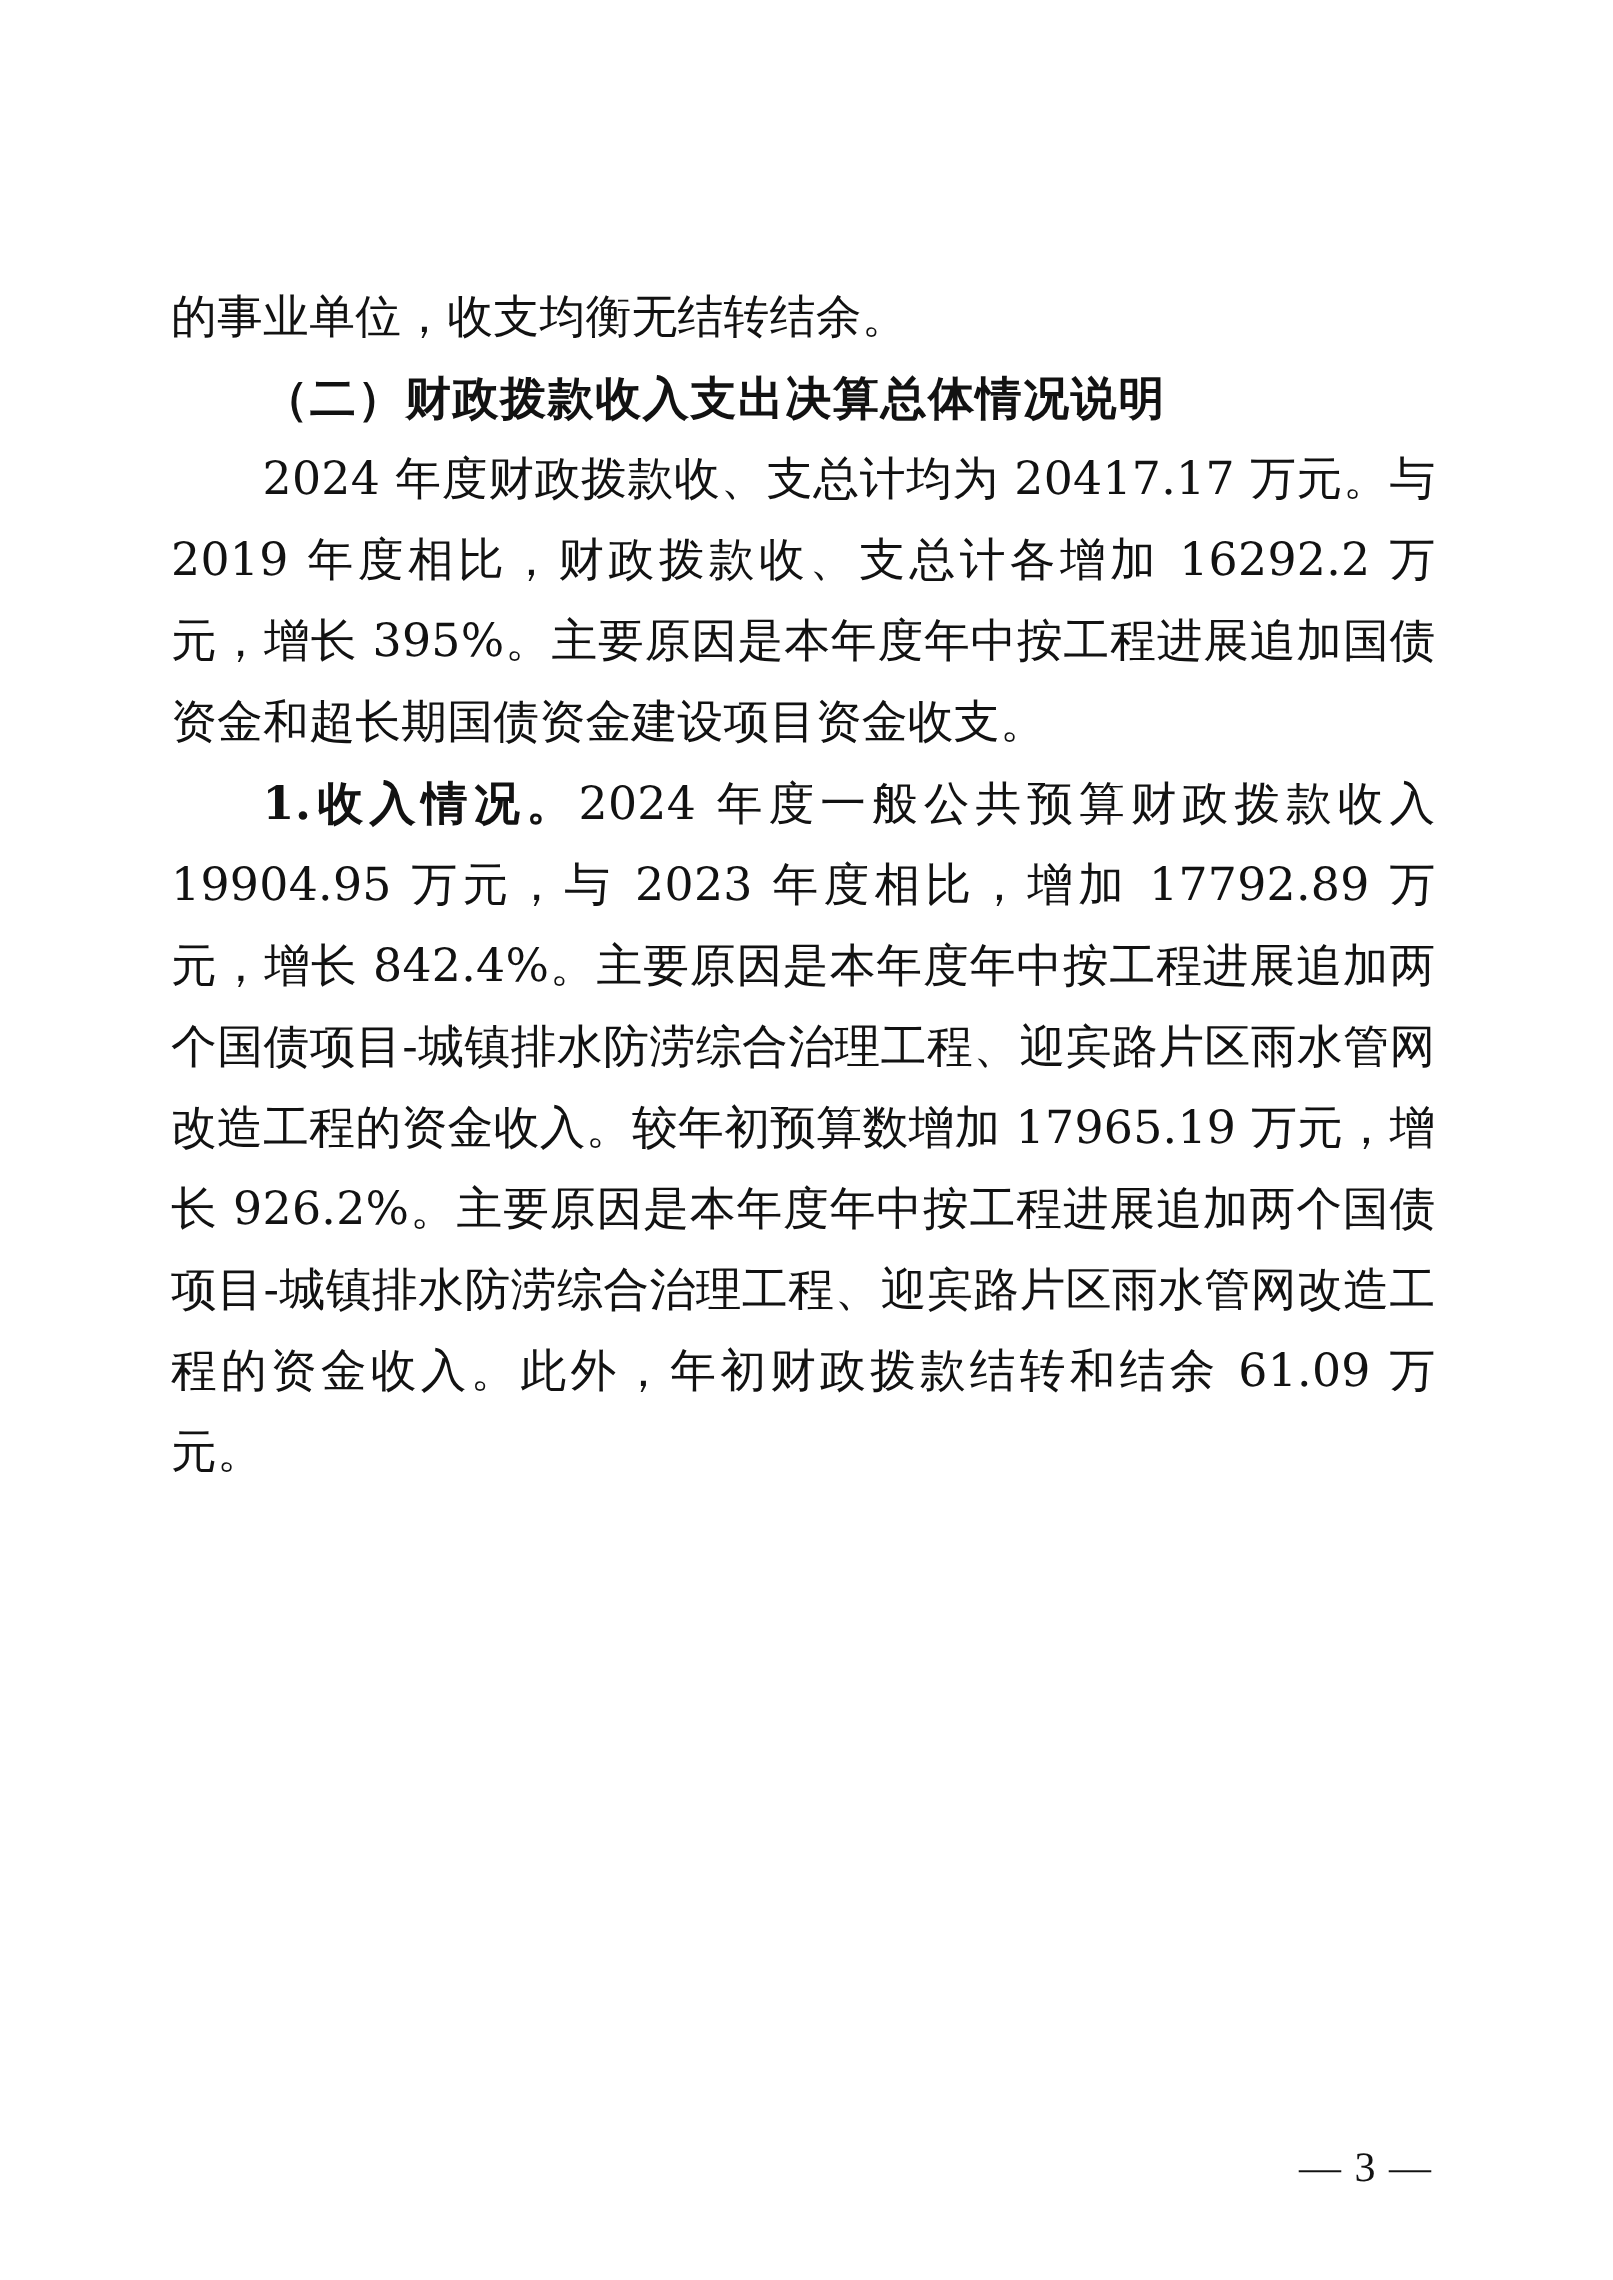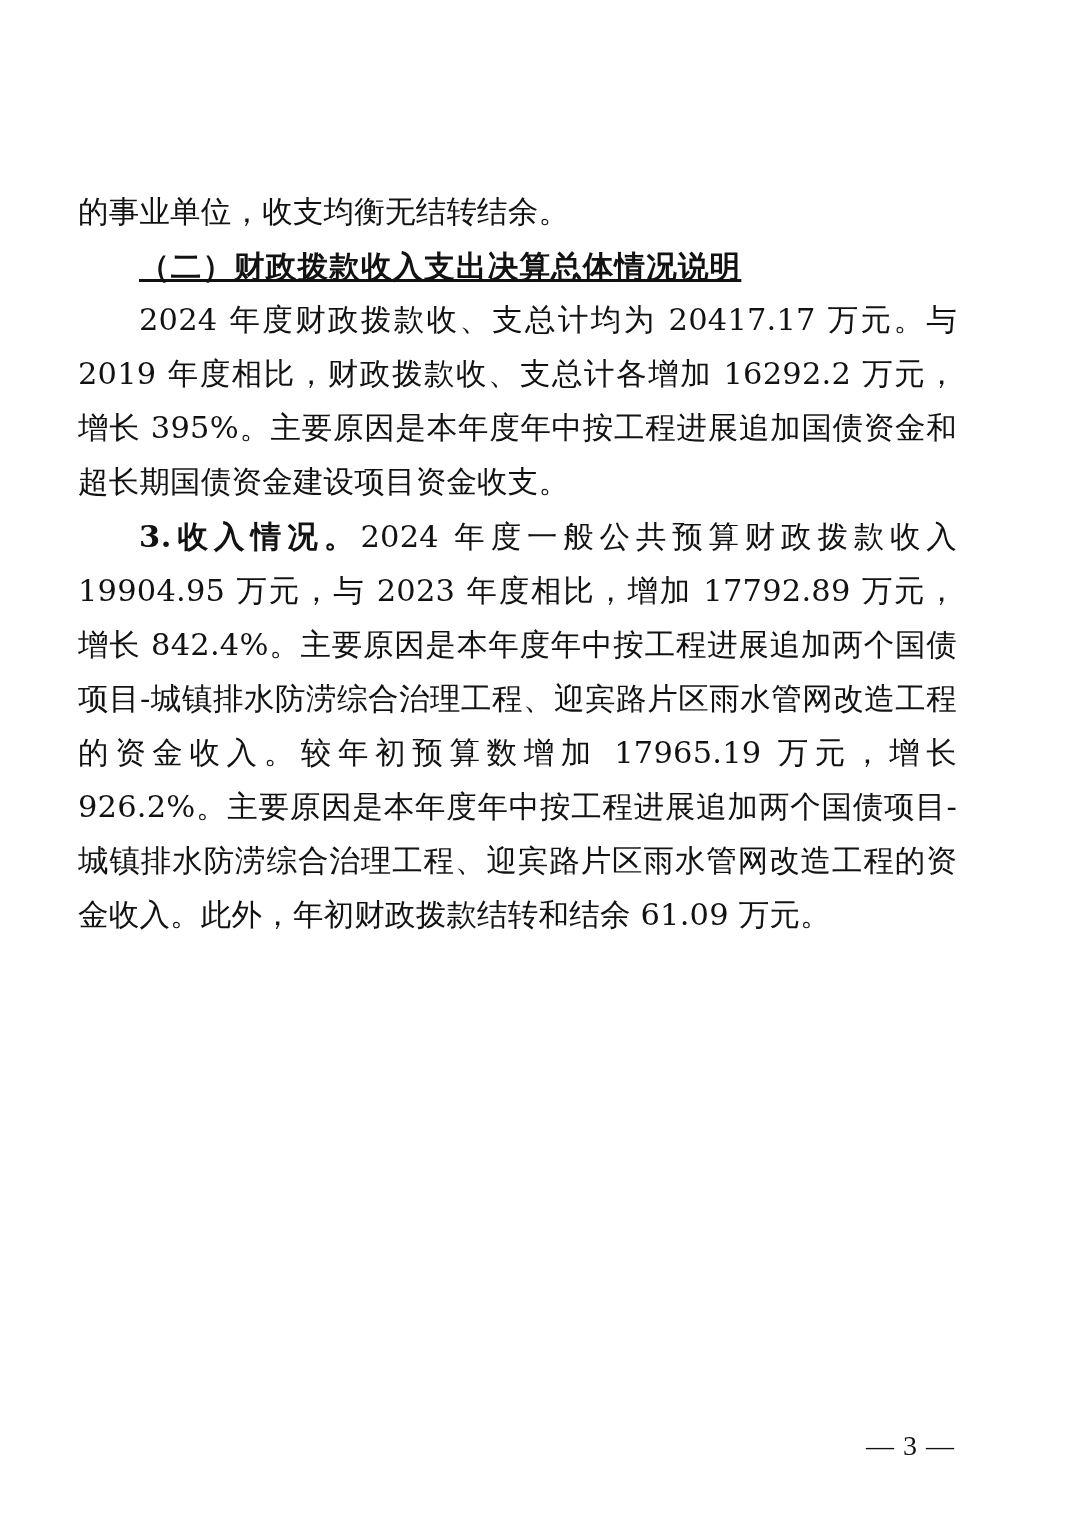--- a/index.html
+++ b/index.html
@@ -15,21 +15,21 @@
     position: relative;
     overflow: hidden;
   }
   .page {
     position: absolute;
     left: 0;
     top: 0;
     width: 1075px;
     height: 1520px;
     box-sizing: border-box;
-    padding: 185px 118px 0 78px;
+    padding: 185px 118px 0 114px;
   }
   .doc-body {
     font-size: 30.5px;
     line-height: 54px;
     letter-spacing: 0.2px;
     text-align: justify;
     text-justify: inter-ideograph;
   }
   p {
     margin: 0;
@@ -39,21 +39,20 @@
     text-indent: 0;
   }
   .indent2 {
     text-indent: 61px;
   }
   .heading {
     font-family: "DejaVu Serif", "Liberation Serif", serif;
     font-weight: 600;
     text-indent: 61px;
     letter-spacing: 1.2px;
-    text-decoration: underline;
   }
   .runhead {
     font-weight: 700;
     letter-spacing: 0.5px;
   }
   .page-number {
     position: absolute;
     right: 120px;
     bottom: 58px;
     font-family: "Liberation Serif", "DejaVu Serif", serif;
@@ -68,19 +67,19 @@
 <div class="page">
   <div class="doc-body">
 
     <p class="para">的事业单位，收支均衡无结转结余。</p>
 
     <p class="heading">（二）财政拨款收入支出决算总体情况说明</p>
 
     <p class="indent2">2024 年度财政拨款收、支总计均为 20417.17 万元。与 2019 年度相比，财政拨款收、支总计各增加 16292.2 万元，增长 395%。主要原因是本年度年中按工程进展追加国债资金和超长期国债资金建设项目资金收支。</p>
 
 
-    <p class="indent2"><span class="runhead">3.收入情况。</span><span>2024 年度一般公共预算财政拨款收入 19904.95 万元，与 2023 年度相比，增加 17792.89 万元，增长 842.4%。主要原因是本年度年中按工程进展追加两个国债项目-城镇排水防涝综合治理工程、迎宾路片区雨水管网改造工程的资金收入。较年初预算数增加 17965.19 万元，增长 926.2%。主要原因是本年度年中按工程进展追加两个国债项目-城镇排水防涝综合治理工程、迎宾路片区雨水管网改造工程的资金收入。此外，年初财政拨款结转和结余 61.09 万元。</span></p>
+    <p class="indent2"><span class="runhead">1.收入情况。</span><span>2024 年度一般公共预算财政拨款收入 19904.95 万元，与 2023 年度相比，增加 17792.89 万元，增长 842.4%。主要原因是本年度年中按工程进展追加两个国债项目-城镇排水防涝综合治理工程、迎宾路片区雨水管网改造工程的资金收入。较年初预算数增加 17965.19 万元，增长 926.2%。主要原因是本年度年中按工程进展追加两个国债项目-城镇排水防涝综合治理工程、迎宾路片区雨水管网改造工程的资金收入。此外，年初财政拨款结转和结余 61.09 万元。</span></p>
 
 
   </div>
 
   <div class="page-number">— 3 —</div>
 </div>
 
 </body></html>

